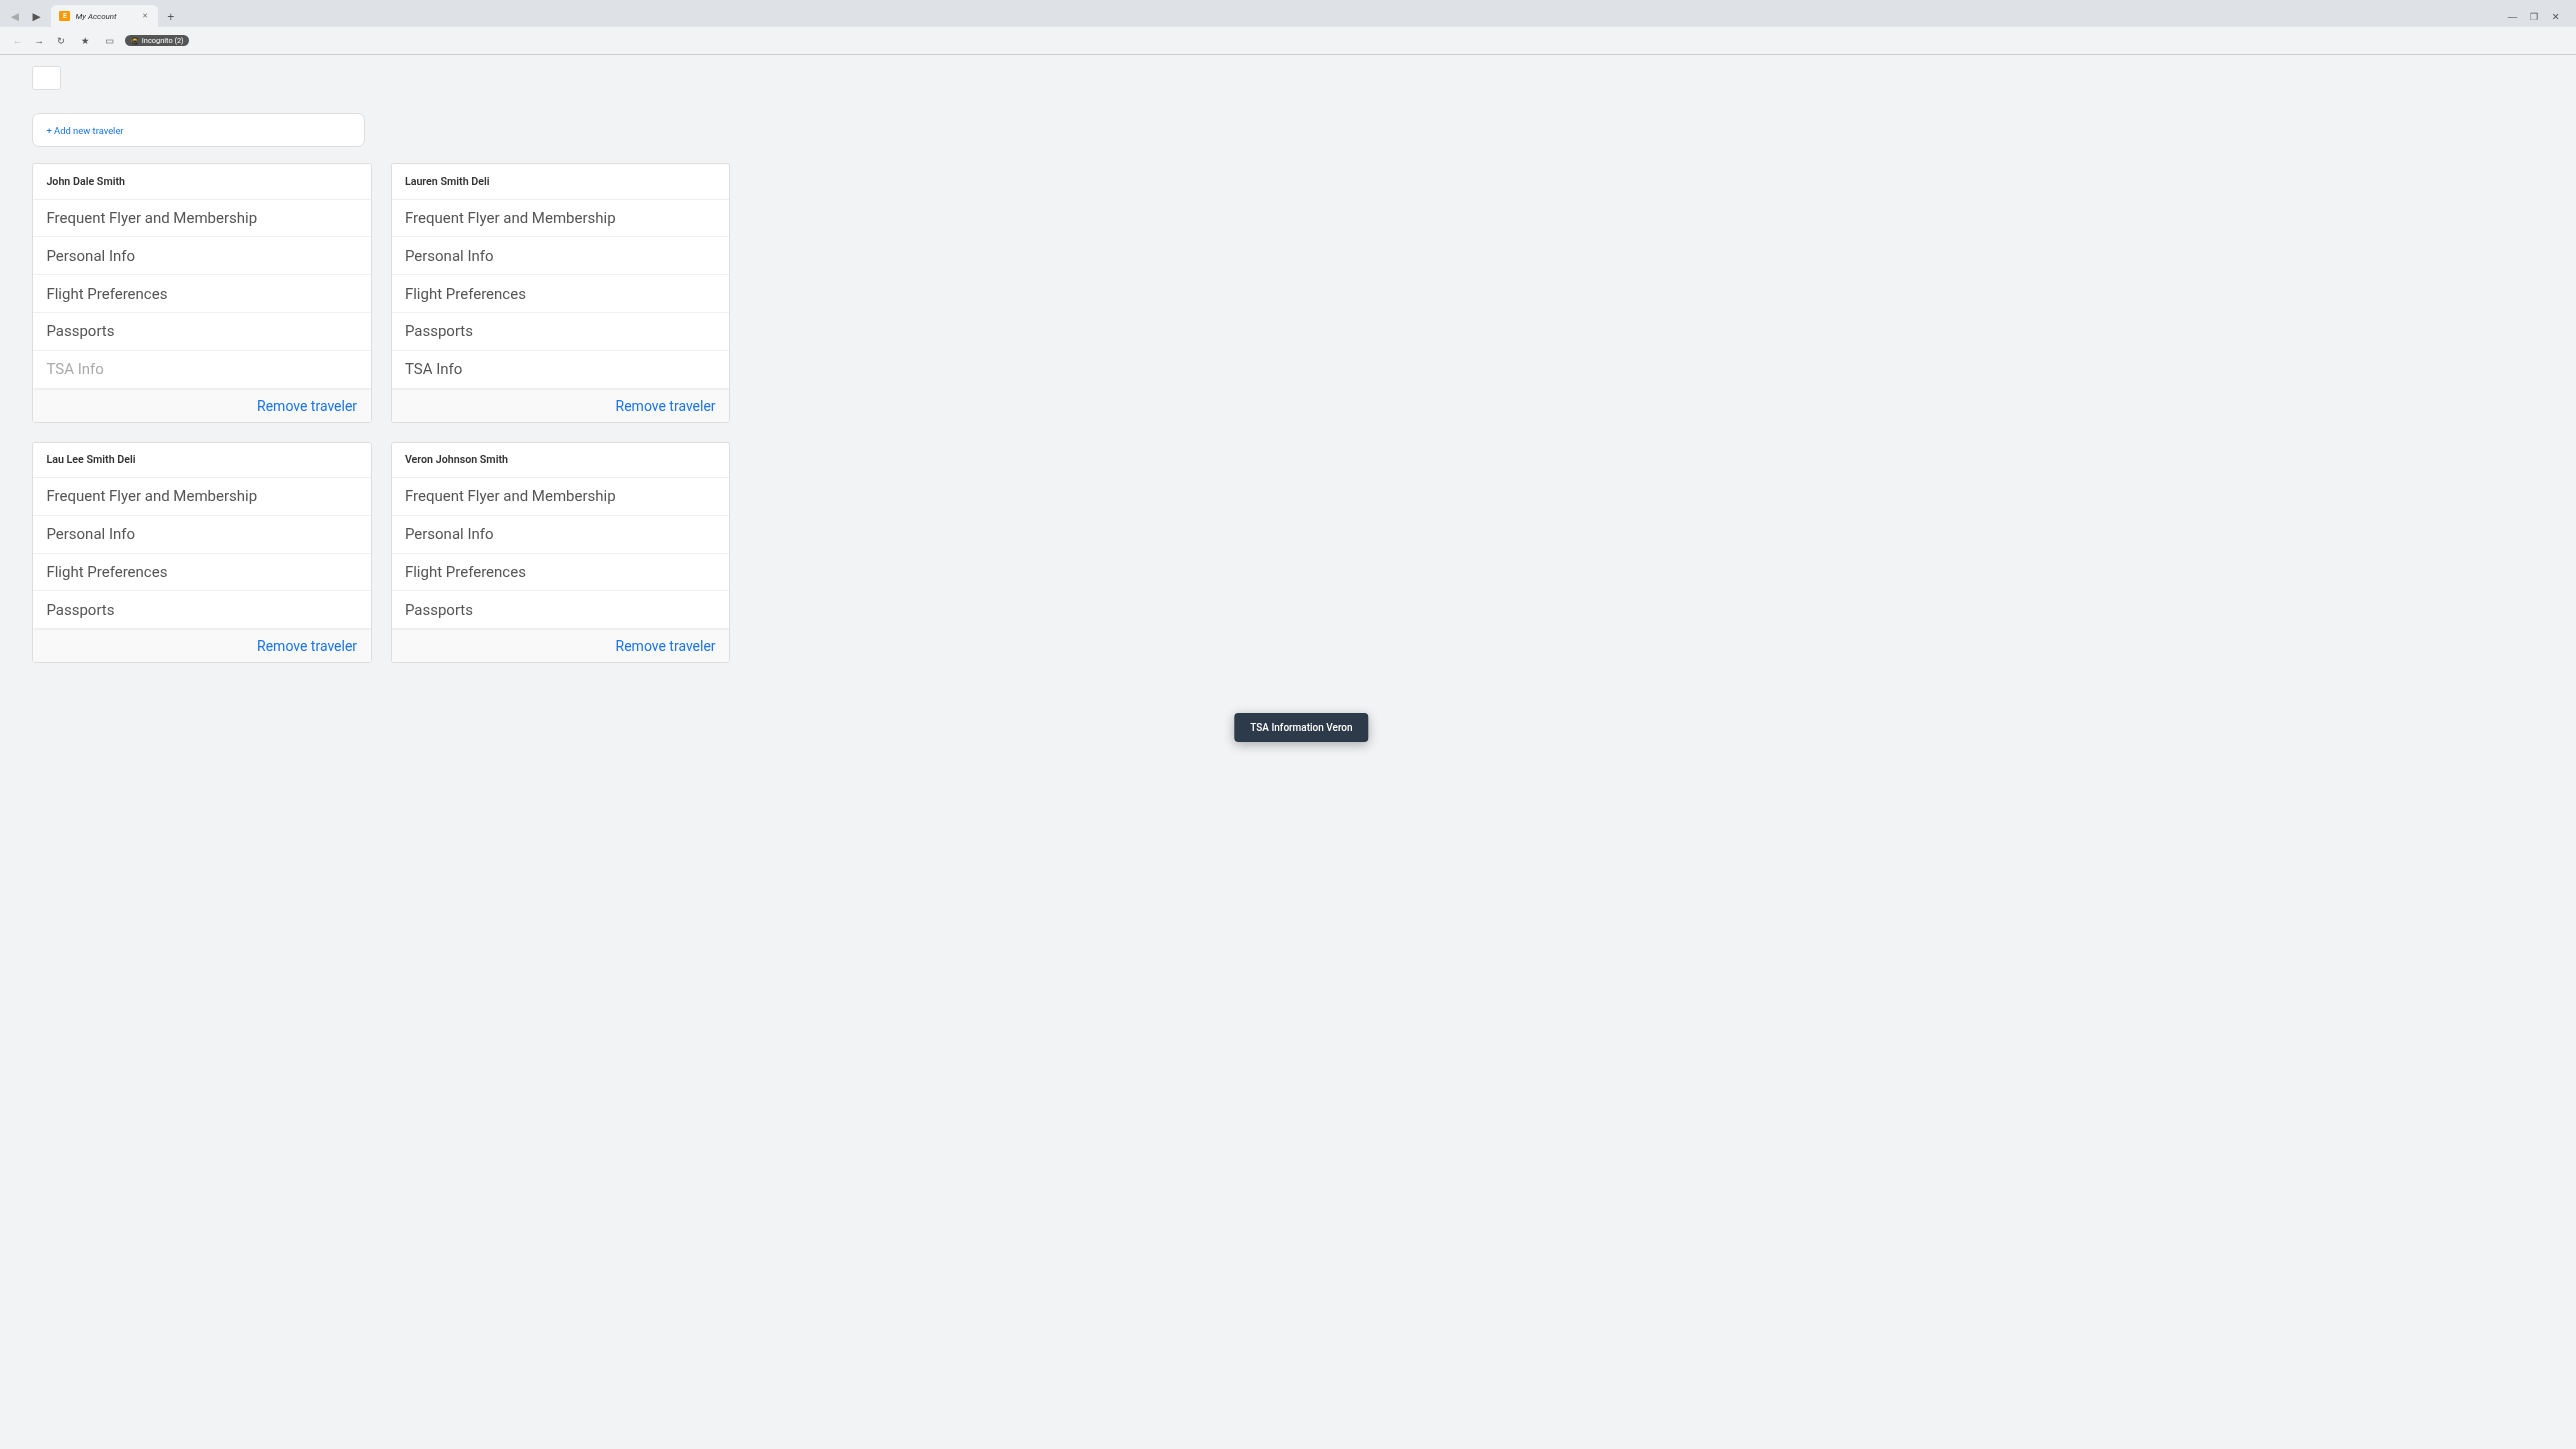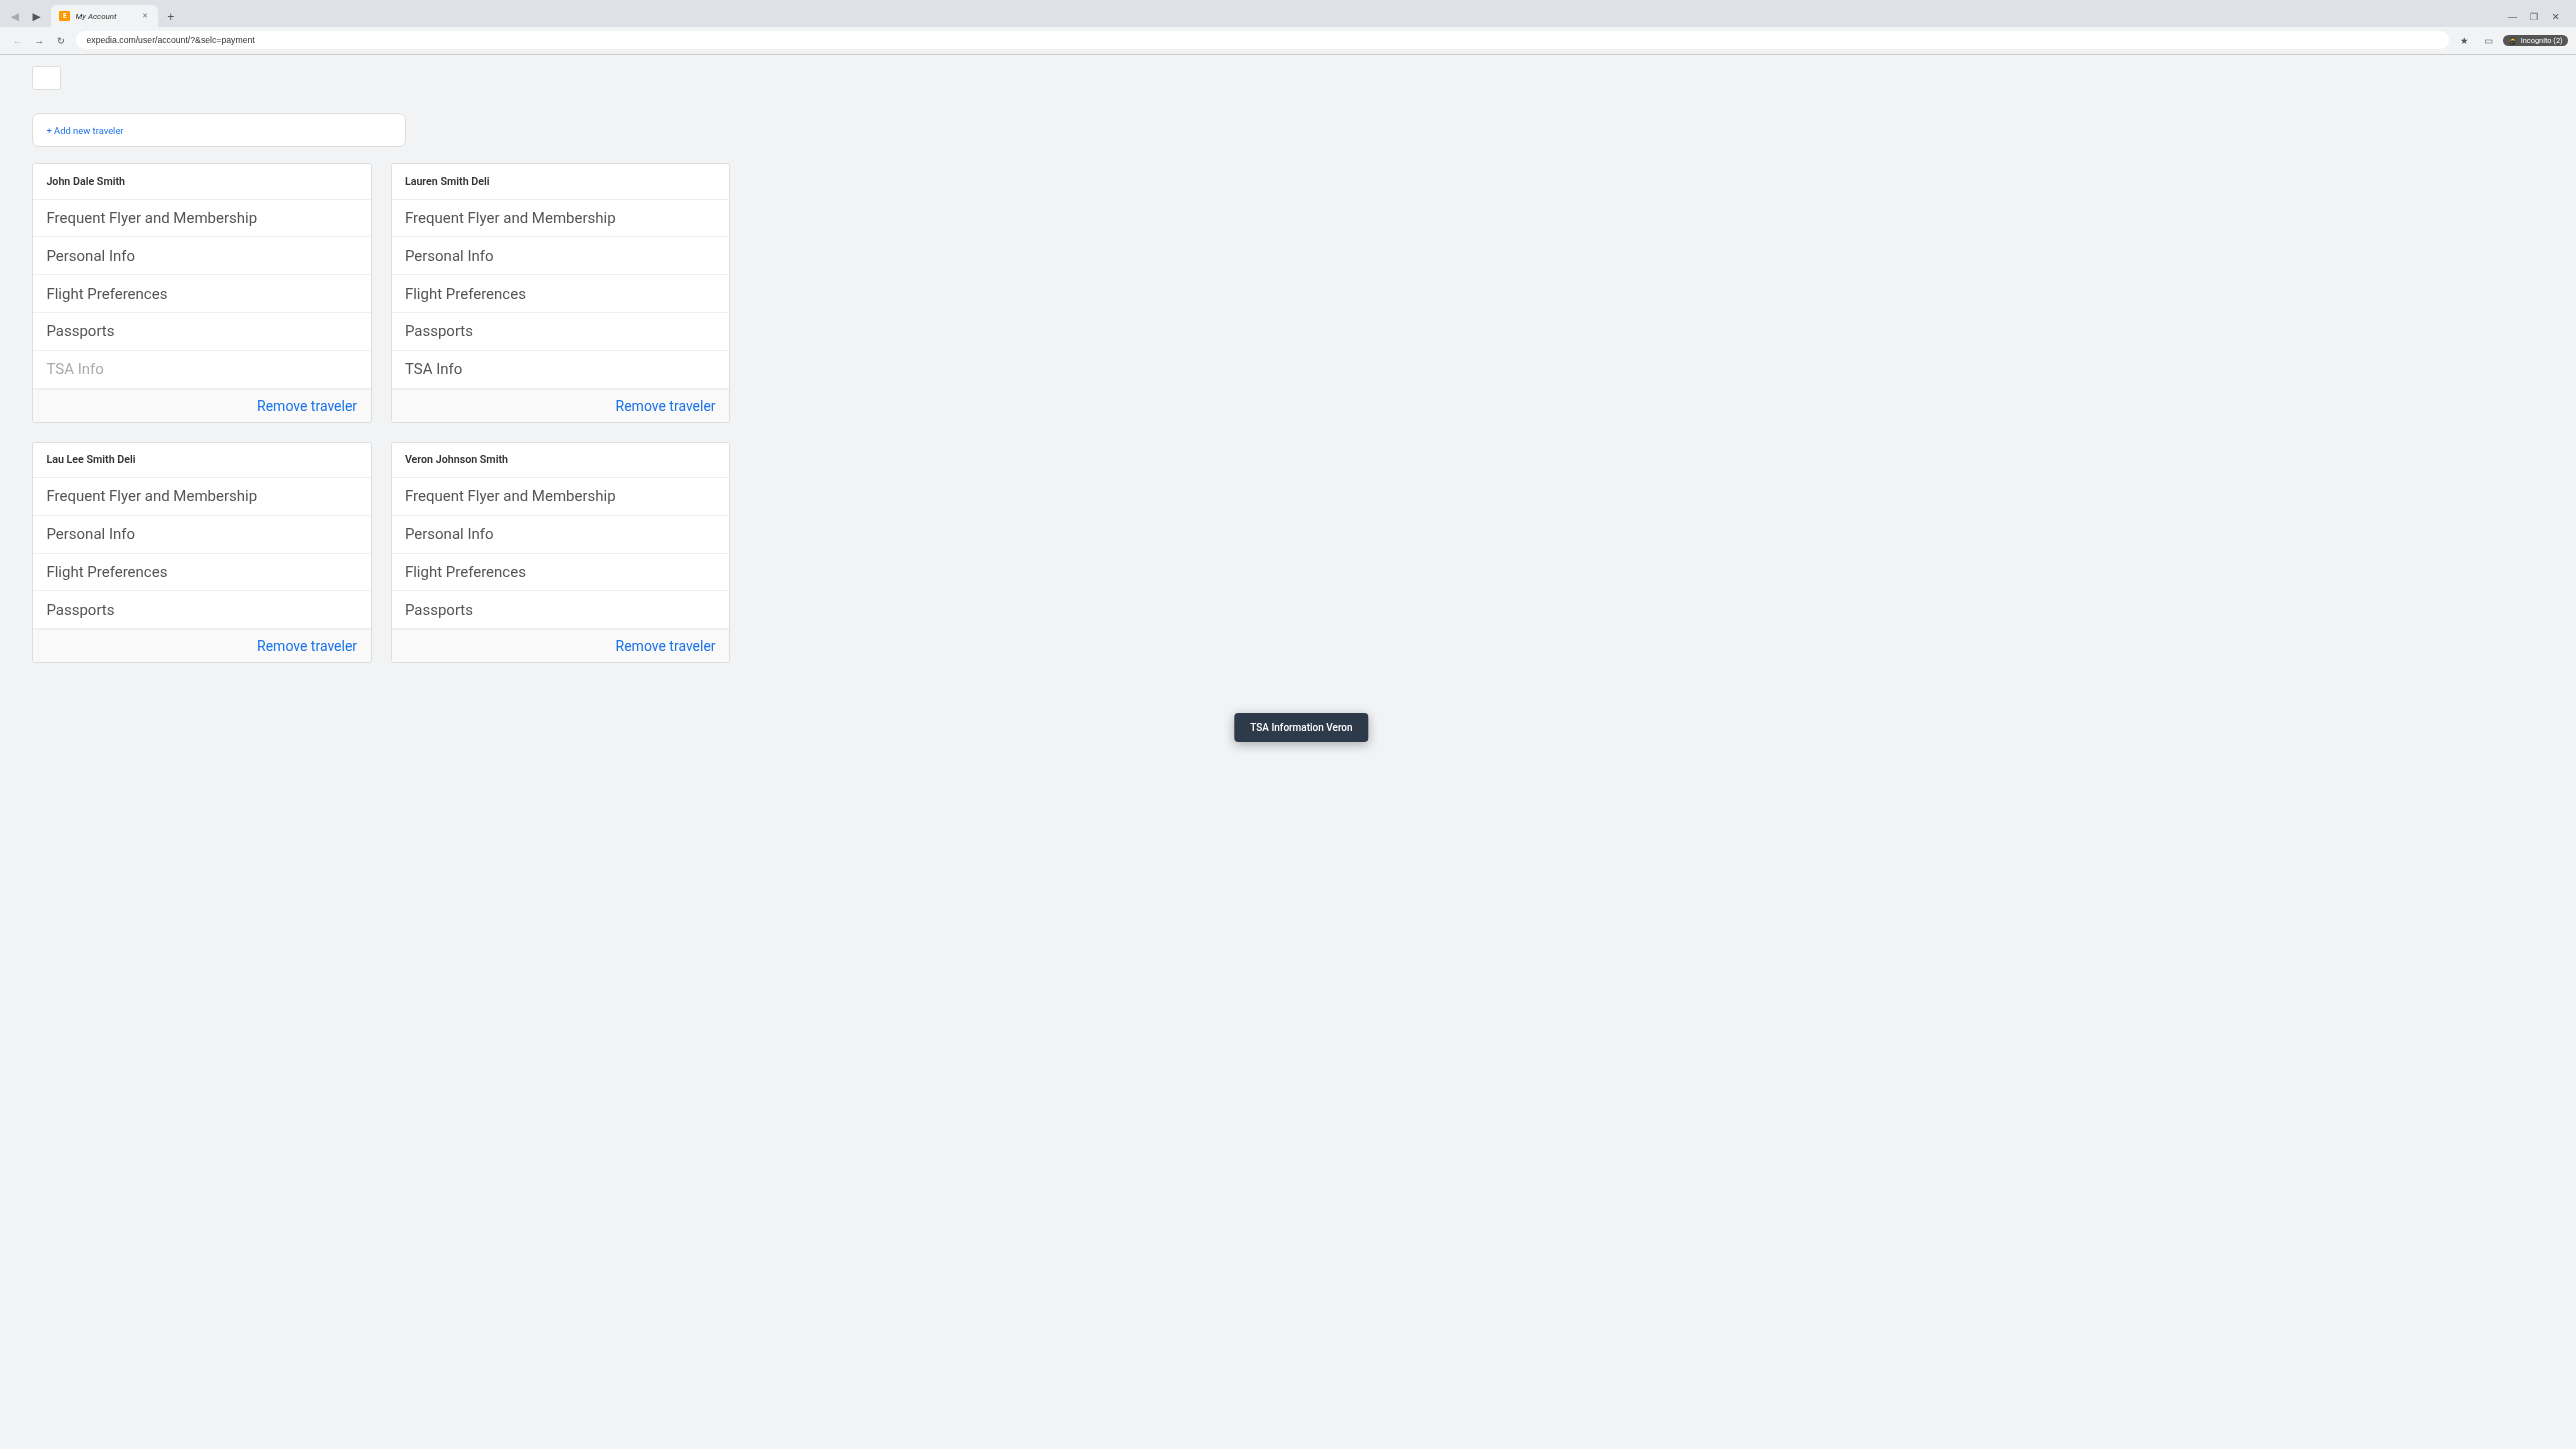--- a/index.html
+++ b/index.html
@@ -218,21 +218,21 @@
 
     
     .page-content {
       background: #f1f3f4;
       min-height: calc(100vh - 54px);
       padding: 10.7px 32px 32px 32px;
     }
 
     .add-traveler-btn {
       display: block;
-      width: 374px;
+      width: 333px;
       padding: 10.7px 13.4px;
       background: white;
       border: 0.7px solid #ddd;
       border-radius: 7px;
       color: #1a73e8;
       font-size: 9.4px;
       text-decoration: none;
       cursor: pointer;
       margin-bottom: 16px;
     }
@@ -349,21 +349,20 @@
       <button class="win-btn">✕</button>
     </div>
   </div>
 
   <div class="address-bar">
     <div class="nav-controls">
       <button class="nav-btn disabled">←</button>
       <button class="nav-btn">→</button>
       <button class="nav-btn">↻</button>
     </div>
-    <input class="url-bar" type="text" value="expedia.com/user/account/?&amp;selc=payment" style="">
     <div class="address-actions">
       <button class="addr-btn">★</button>
       <button class="addr-btn">▭</button>
       <div class="incognito-badge">
         <span>🥷</span>
         <span>Incognito (2)</span>
       </div>
     </div>
   </div>
 </div>

